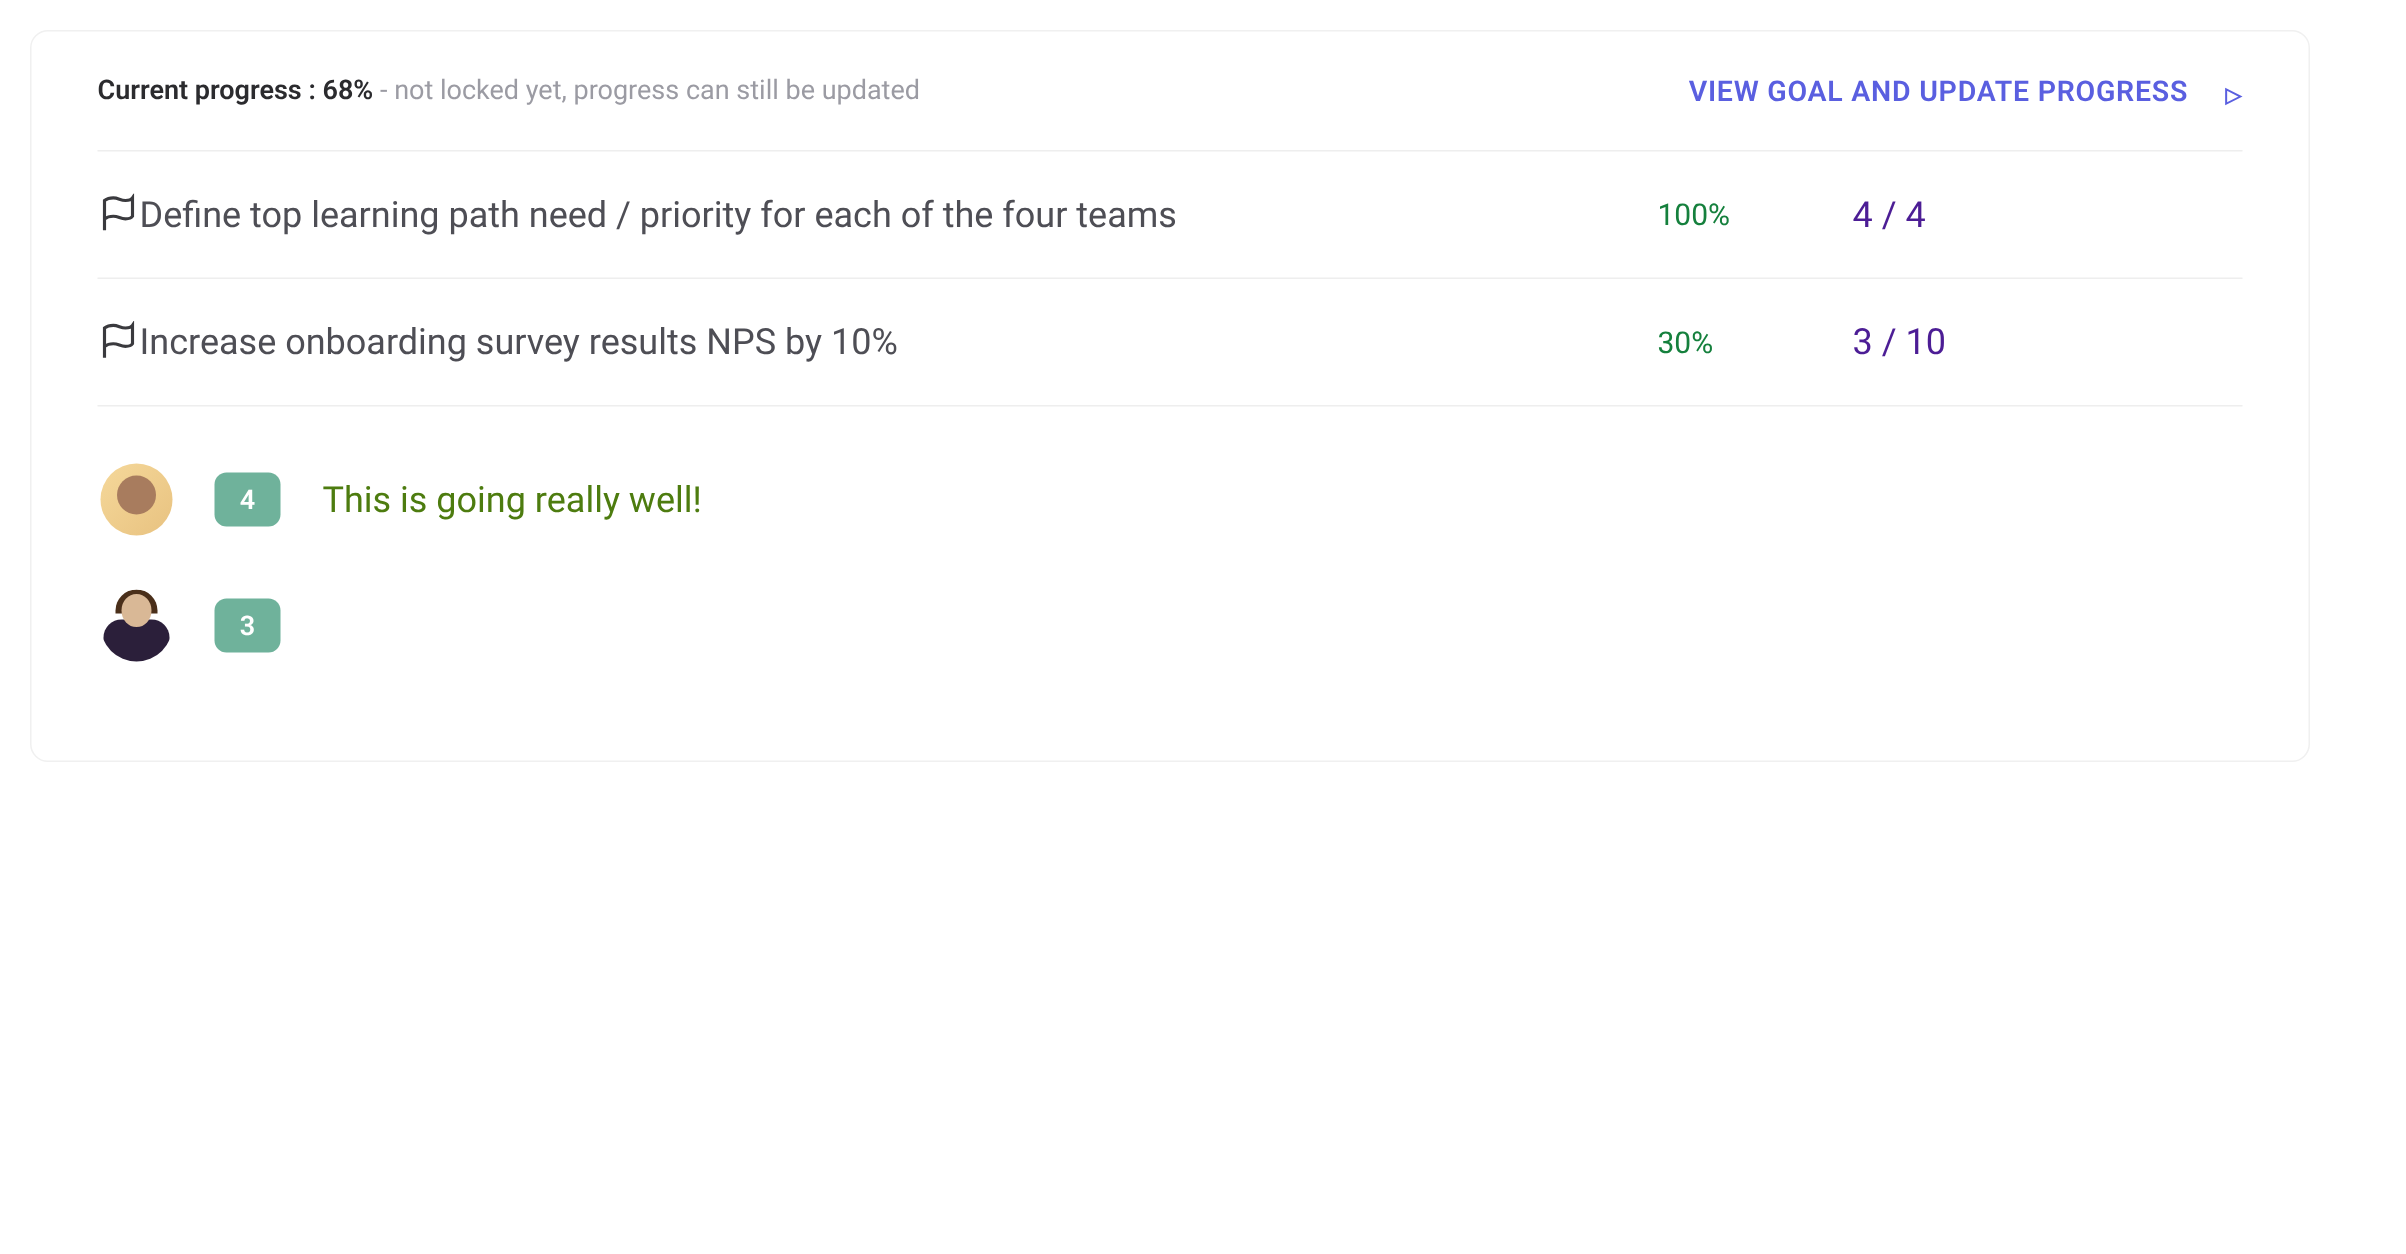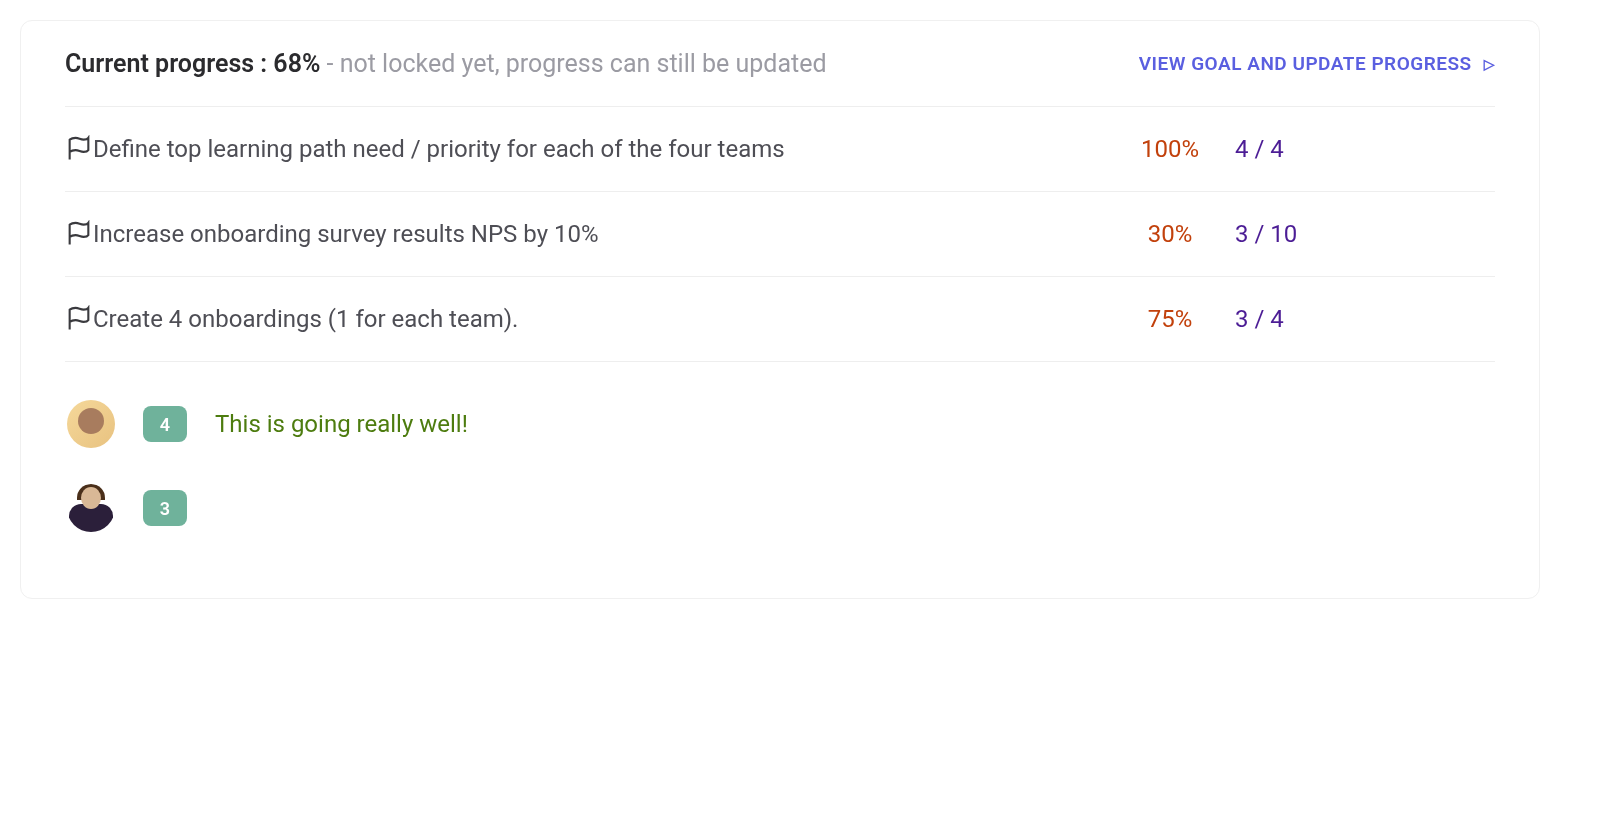--- a/index.html
+++ b/index.html
@@ -32,39 +32,39 @@
       padding: 28px 44px 48px 44px;
     }
     .progress-row {
       display: flex;
       justify-content: space-between;
       align-items: center;
       padding-bottom: 28px;
       border-bottom: 1px solid #eeeeee;
     }
     .progress-text {
-      font-size: 25px;
+      font-size: 18px;
       color: #2b2b2e;
     }
     .progress-strong {
       font-weight: 600;
       color: #2b2b2e;
     }
     .progress-note {
       color: #9b9ba3;
       font-weight: 400;
     }
     .view-goal-link {
       color: #5a5fe0;
       font-size: 19px;
       font-weight: 600;
       letter-spacing: 0.5px;
       display: flex;
-      align-items: center;
-      gap: 12px;
+      align-items: flex-end;
+      gap: 25px;
       cursor: pointer;
     }
     .view-goal-link .chev {
       font-size: 14px;
     }
     .subgoal-row {
       display: flex;
       align-items: center;
       padding: 28px 0;
       border-bottom: 1px solid #eeeeee;
@@ -84,23 +84,22 @@
       stroke-width: 1.8;
       fill: none;
     }
     .subgoal-title {
       flex: 1;
       font-size: 24px;
       color: #4e4e55;
     }
     .subgoal-percent {
       width: 130px;
-      font-size: 24px;
-      color: #c2410c;
-      text-align: center;
+      font-size: 20px;
+      color: #15803d;
     }
     .subgoal-count {
       width: 260px;
       font-size: 24px;
       color: #4c1d95;
     }
     .comments {
       margin-top: 20px;
     }
     .comment-row {
@@ -210,30 +209,20 @@
       <span class="flag-icon">
         <svg viewBox="0 0 24 24">
             <path d="M4 21V4c0 0 2-1.5 5-1.5S13 4 16 4s4-1.5 4-1.5V13c0 0-1 1.5-4 1.5s-4-1.5-7-1.5S4 14.5 4 14.5"></path>
           </svg>
       </span>
       <span class="subgoal-title">Increase onboarding survey results NPS by 10%</span>
       <span class="subgoal-percent">30%</span>
       <span class="subgoal-count">3 / 10</span>
     </div>
 
-    <div class="subgoal-row">
-      <span class="flag-icon">
-        <svg viewBox="0 0 24 24">
-            <path d="M4 21V4c0 0 2-1.5 5-1.5S13 4 16 4s4-1.5 4-1.5V13c0 0-1 1.5-4 1.5s-4-1.5-7-1.5S4 14.5 4 14.5"></path>
-          </svg>
-      </span>
-      <span class="subgoal-title">Create 4 onboardings (1 for each team).</span>
-      <span class="subgoal-percent">75%</span>
-      <span class="subgoal-count">3 / 4</span>
-    </div>
 
     <div class="comments">
       <div class="comment-row">
         <div class="avatar avatar-1">
           <div class="head"></div>
         </div>
         <div class="score-badge">4</div>
         <div class="comment-text">This is going really well!</div>
       </div>
       <div class="comment-row">

